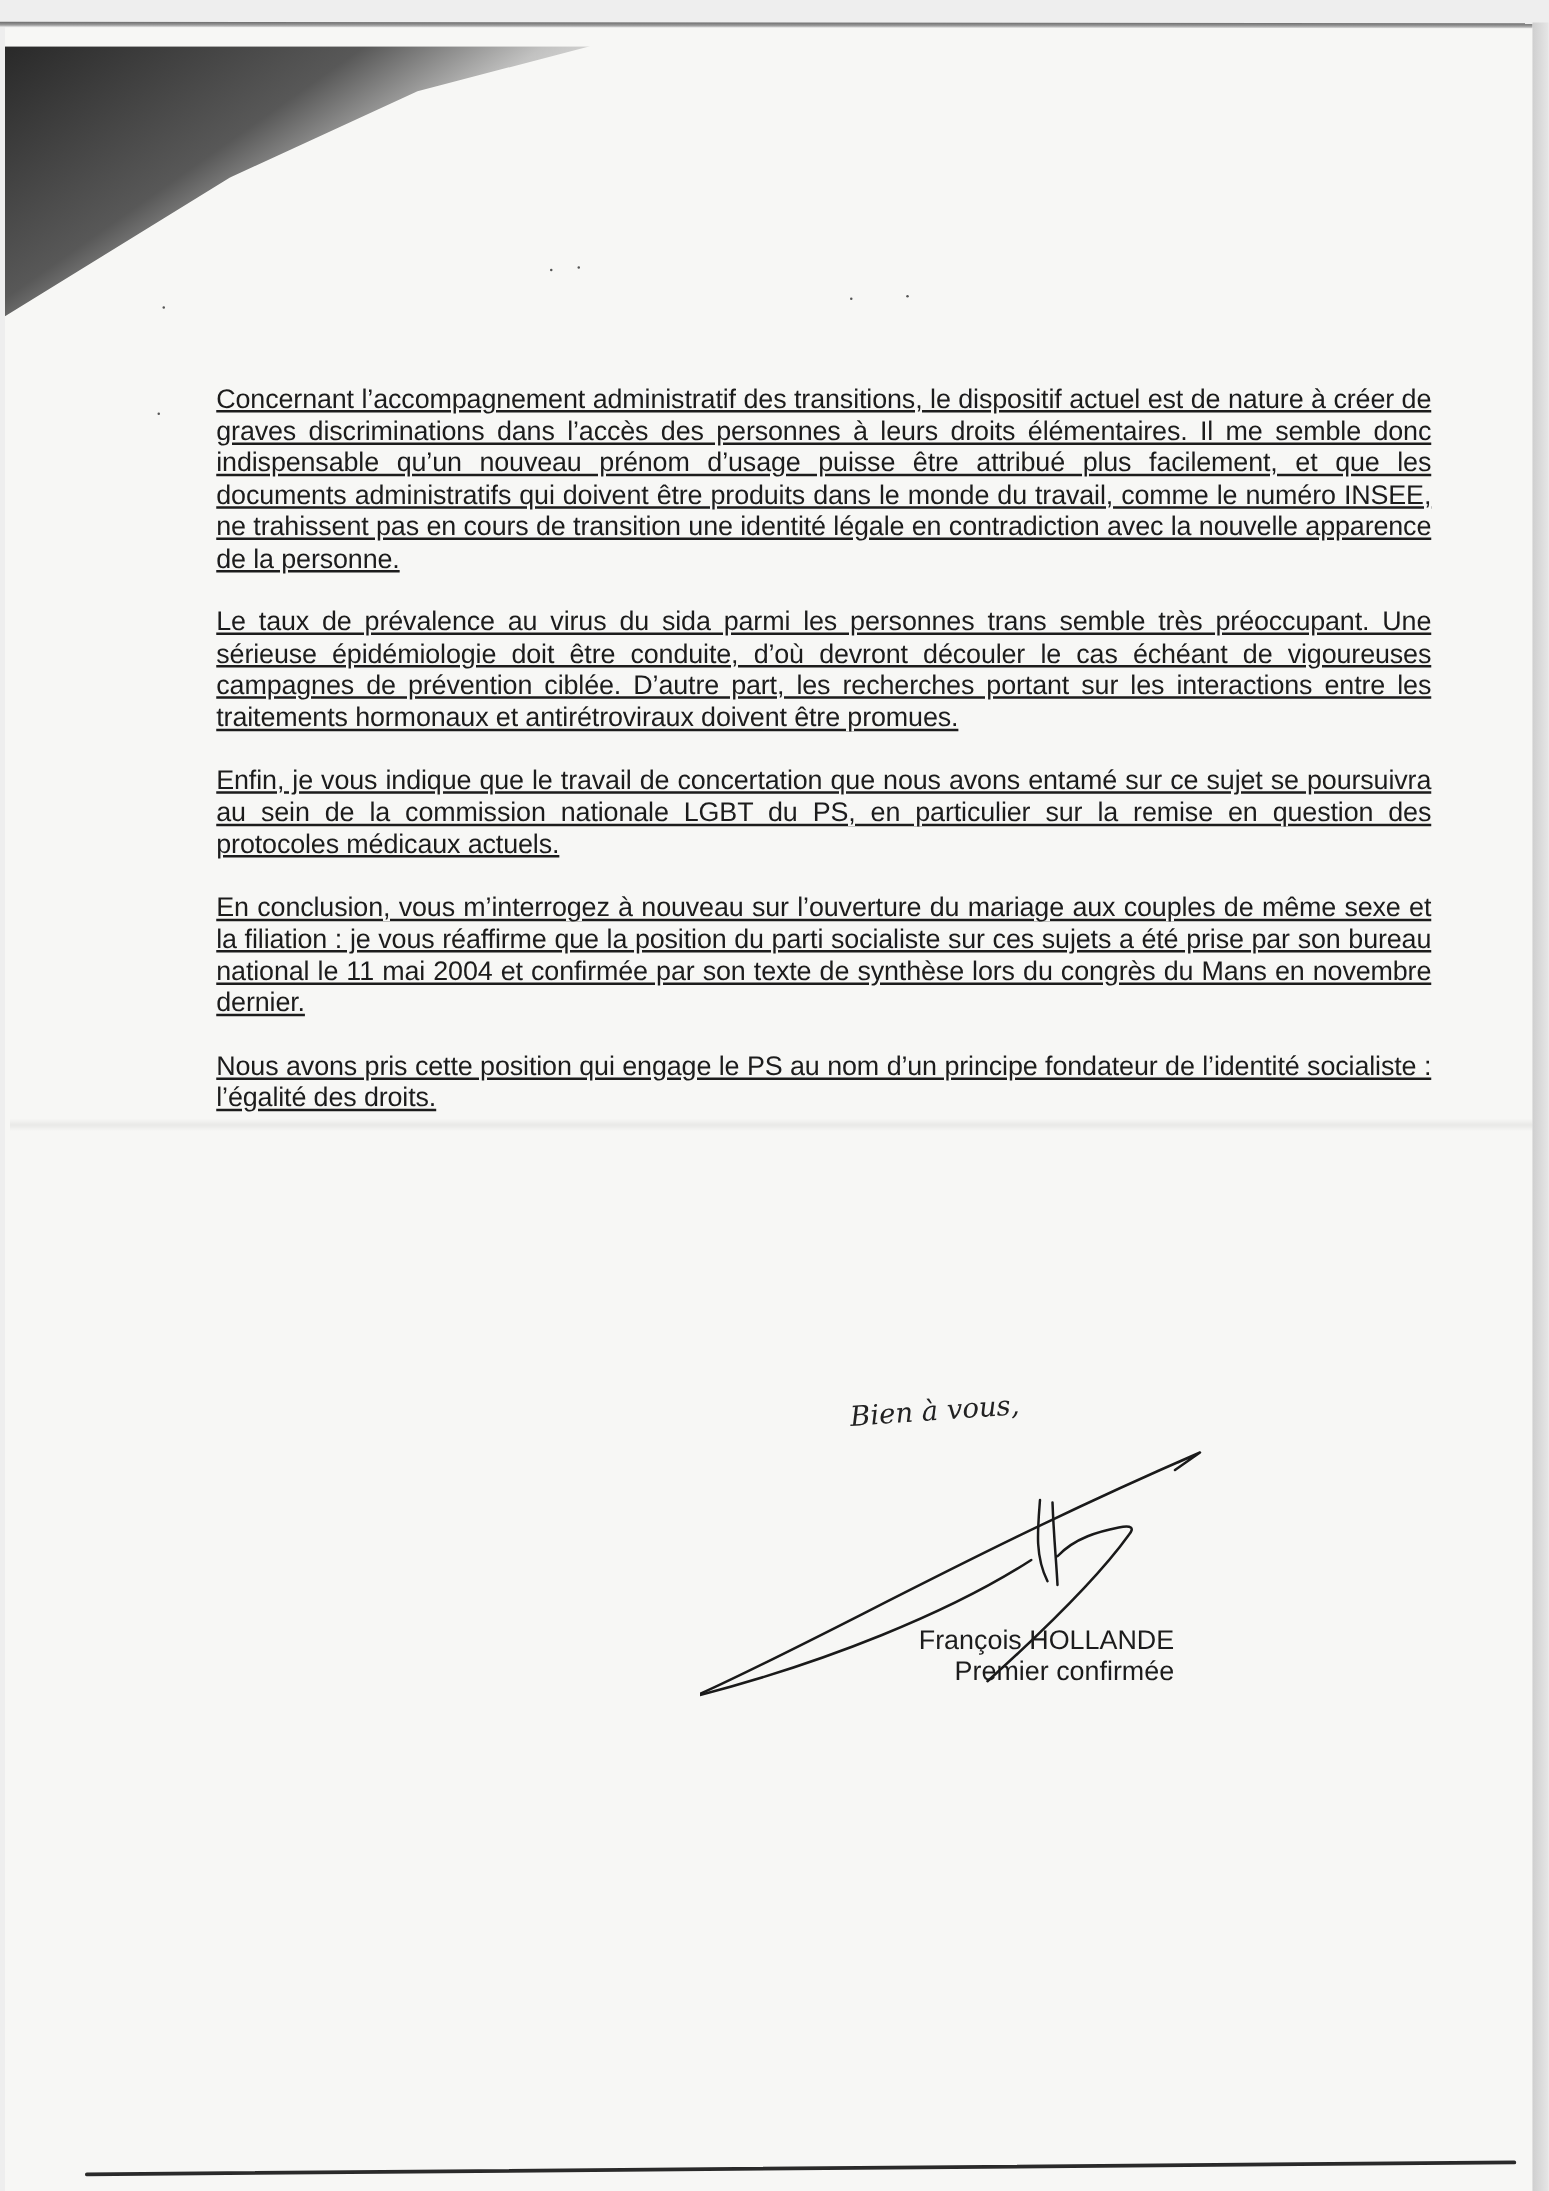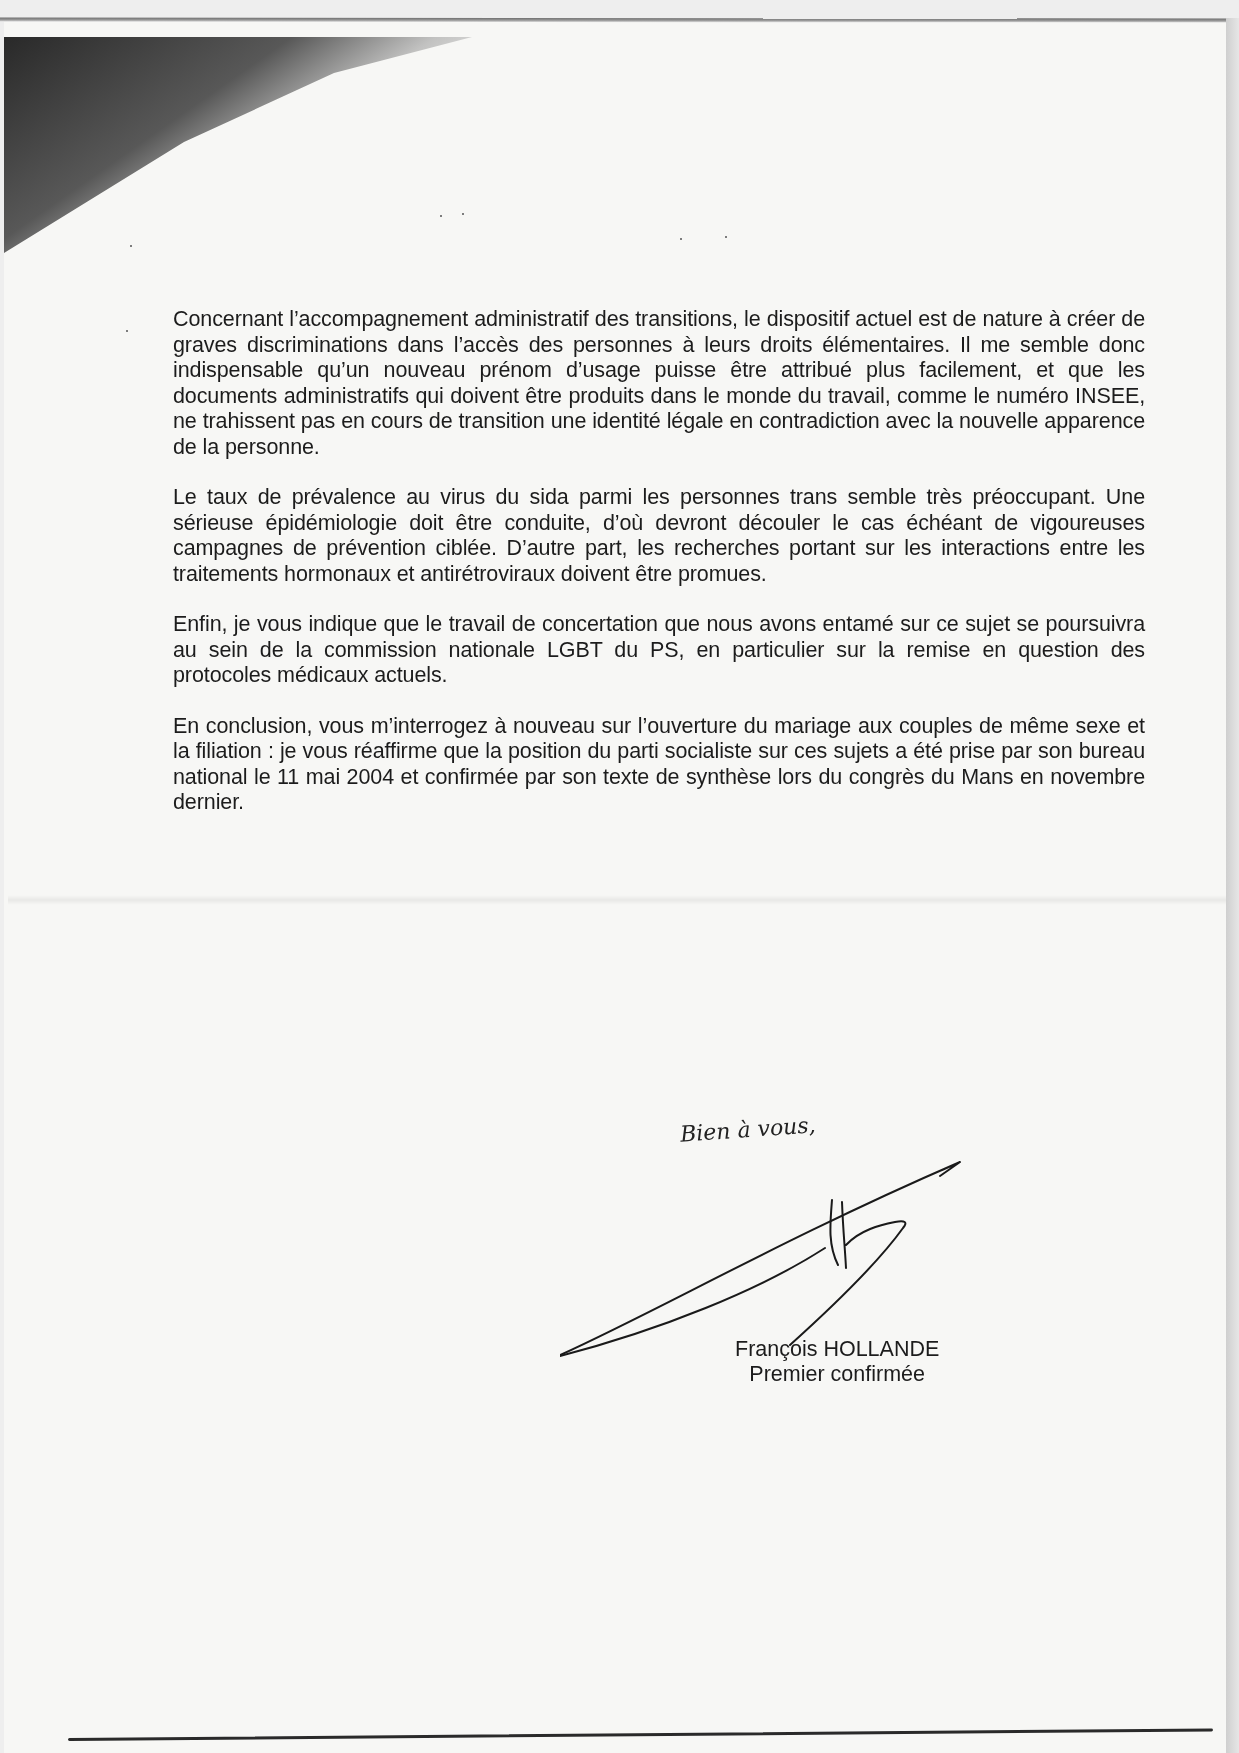--- a/index.html
+++ b/index.html
@@ -55,20 +55,21 @@
     }
     .letter-body {
       position: absolute;
       left: 173px; top: 307px;
       width: 972px;
       color: #1c1c1c;
       font-size: 21.5px;
       line-height: 25.5px;
       text-align: justify;
       letter-spacing: -0.1px;
+      text-decoration: underline;
     }
     .para {
       margin: 0 0 25px 0;
     }
     .closing-note {
       position: absolute;
       left: 680px; top: 1117px;
       font-family: "DejaVu Serif", serif;
       font-style: italic;
       font-size: 22px;
@@ -77,25 +78,24 @@
     }
     .signature-svg {
       position: absolute;
       left: 560px; top: 1130px;
       width: 450px;
       height: 230px;
     }
     .signatory {
       position: absolute;
       left: 735px; top: 1300px;
-      text-align: center;
+      text-align: right;
       color: #1c1c1c;
       font-size: 21.5px;
       line-height: 25px;
-      margin-top: 37px;
     }
     .bottom-line {
       position: absolute;
       left: 68px; top: 1738px;
       width: 1145px; height: 3px;
       background: #2a2a2a;
       transform-origin: left center;
       transform: rotate(-0.48deg);
       border-radius: 2px;
     }
@@ -122,20 +122,21 @@
 <div class="speck" style="left:462px;top:213px"></div>
 <div class="speck" style="left:680px;top:238px"></div>
 <div class="speck" style="left:725px;top:236px"></div>
 <div class="speck" style="left:126px;top:330px"></div>
 
 <div class="letter-body">
   <p class="para">Concernant l’accompagnement administratif des transitions, le dispositif actuel est de nature à créer de graves discriminations dans l’accès des personnes à leurs droits élémentaires. Il me semble donc indispensable qu’un nouveau prénom d’usage puisse être attribué plus facilement, et que les documents administratifs qui doivent être produits dans le monde du travail, comme le numéro INSEE, ne trahissent pas en cours de transition une identité légale en contradiction avec la nouvelle apparence de la personne.</p>
   <p class="para">Le taux de prévalence au virus du sida parmi les personnes trans semble très préoccupant. Une sérieuse épidémiologie doit être conduite, d’où devront découler le cas échéant de vigoureuses campagnes de prévention ciblée. D’autre part, les recherches portant sur les interactions entre les traitements hormonaux et antirétroviraux doivent être promues.</p>
   <p class="para">Enfin, je vous indique que le travail de concertation que nous avons entamé sur ce sujet se poursuivra au sein de la commission nationale LGBT du PS, en particulier sur la remise en question des protocoles médicaux actuels.</p>
   <p class="para">En conclusion, vous m’interrogez à nouveau sur l’ouverture du mariage aux couples de même sexe et la filiation : je vous réaffirme que la position du parti socialiste sur ces sujets a été prise par son bureau national le 11 mai 2004 et confirmée par son texte de synthèse lors du congrès du Mans en novembre dernier.</p>
+  <p class="para">Nous avons pris cette position qui engage le PS au nom d’un principe fondateur de l’identité socialiste : l’égalité des droits.</p>
 </div>
 
 <div class="closing-note">Bien à vous,</div>
 
 <svg class="signature-svg" viewBox="0 0 450 230" xmlns="http://www.w3.org/2000/svg">
   <path d="M18 236 C 120 190, 240 120, 420 42 L 402 50 M 420 42 L 400 56" fill="none" stroke="#1a1a1a" stroke-width="2" stroke-linecap="round" transform="translate(-20,-10)"></path>
   <path d="M0 226 C 100 200, 200 160, 265 118" fill="none" stroke="#1a1a1a" stroke-width="2" stroke-linecap="round"></path>
   <path d="M272 70 C 270 95, 268 115, 278 135 M 282 72 C 283 100, 285 118, 286 138 M 286 115 C 300 100, 320 95, 335 92 C 345 90, 348 92, 343 98 C 320 130, 280 170, 230 215" fill="none" stroke="#1a1a1a" stroke-width="2" stroke-linecap="round"></path>
 </svg>
 

